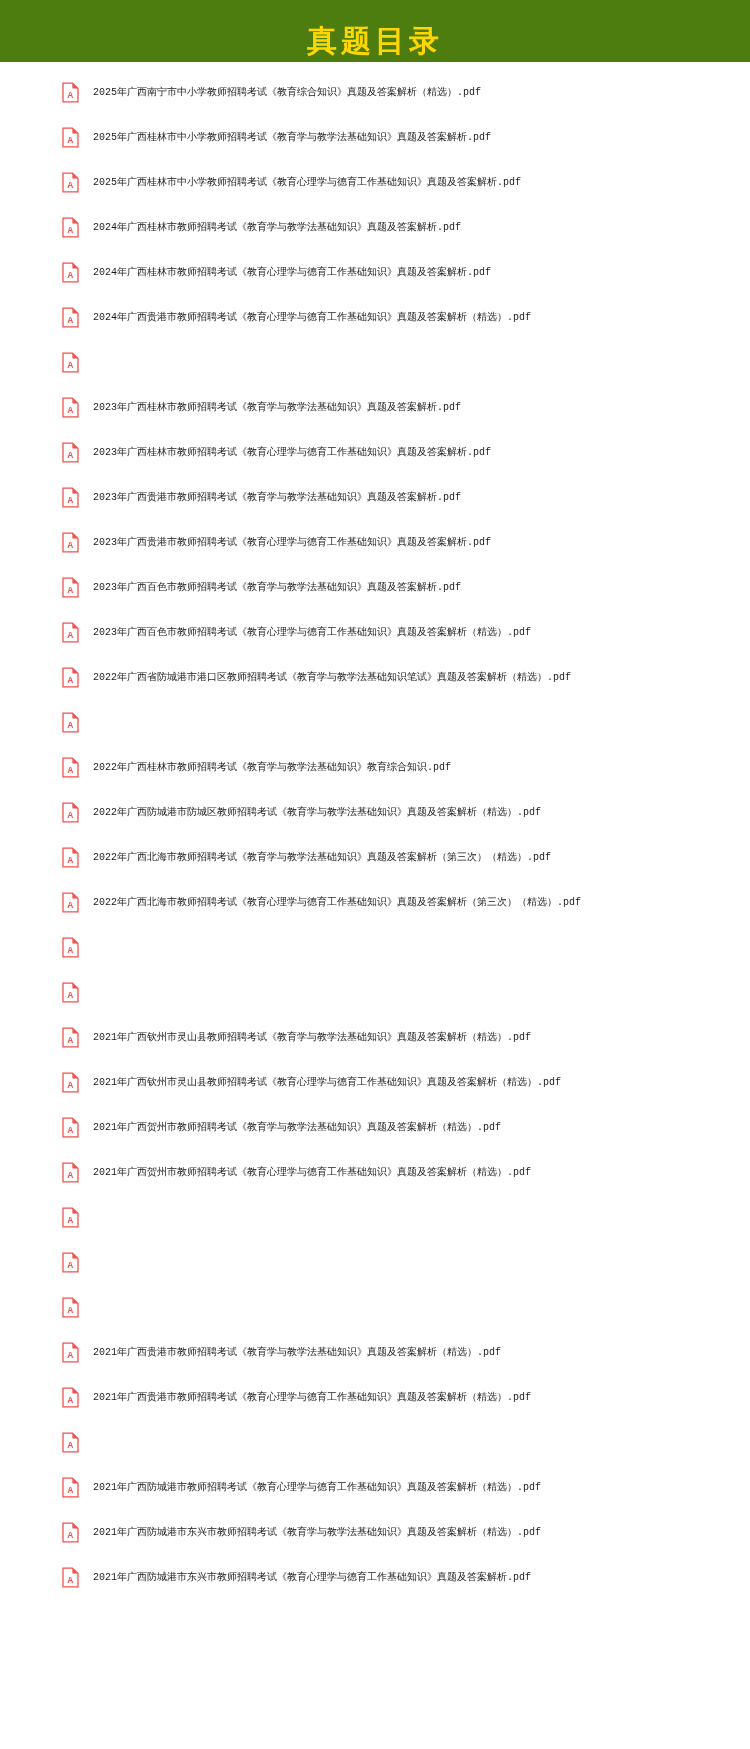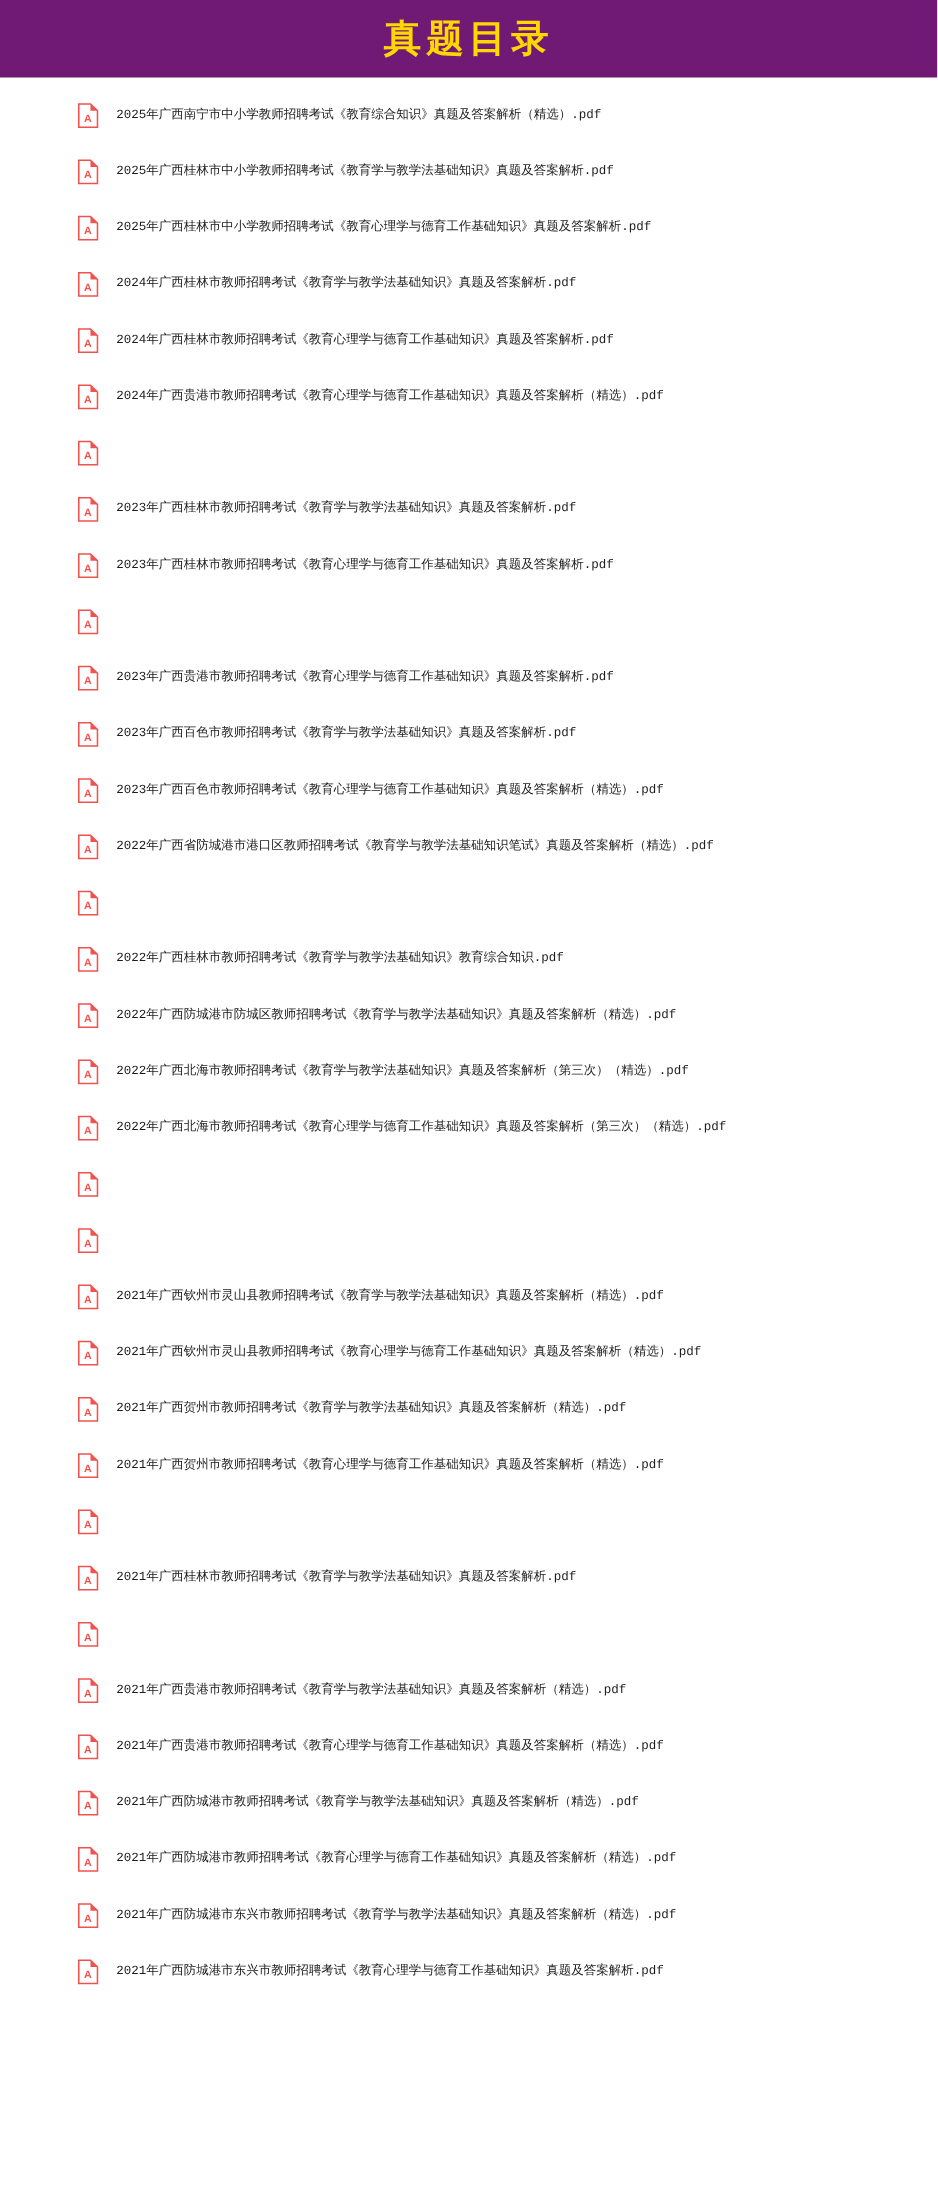--- a/index.html
+++ b/index.html
@@ -13,24 +13,24 @@
     -webkit-font-smoothing: antialiased;
   }
   .page {
     width: 750px;
     min-height: 1749px;
     background: #ffffff;
     position: relative;
     overflow: hidden;
   }
   .banner {
-    background: #701a75;
+    background: #4d7c0f;
     height: 62px;
     display: flex;
-    align-items: center;
+    align-items: flex-end;
     justify-content: center;
   }
   .banner-title {
     color: #ffd700;
     font-size: 30px;
     font-weight: bold;
     letter-spacing: 4px;
     font-family: "Liberation Sans", "DejaVu Sans", sans-serif;
   }
   .file-list {
@@ -170,20 +170,21 @@
   </div>
 
   <div class="file-row">
     <span class="pdf-icon">
       <svg width="17" height="21" viewBox="0 0 17 21" xmlns="http://www.w3.org/2000/svg">
         <path d="M1 1.2h9.4L16 6.6V19.8H1z" fill="#ffffff" stroke="#f0534f" stroke-width="1.3"></path>
         <path d="M10.4 1.2L16 6.6h-5.6z" fill="#f0534f"></path>
         <text x="8.3" y="15.5" font-family="Liberation Sans, DejaVu Sans, sans-serif" font-size="8.5" font-weight="bold" fill="#f0534f" text-anchor="middle">A</text>
       </svg>
     </span>
+    <span class="file-name">2023年广西贵港市教师招聘考试《教育学与教学法基础知识》真题及答案解析.pdf</span>
   </div>
 
   <div class="file-row">
     <span class="pdf-icon">
       <svg width="17" height="21" viewBox="0 0 17 21" xmlns="http://www.w3.org/2000/svg">
         <path d="M1 1.2h9.4L16 6.6V19.8H1z" fill="#ffffff" stroke="#f0534f" stroke-width="1.3"></path>
         <path d="M10.4 1.2L16 6.6h-5.6z" fill="#f0534f"></path>
         <text x="8.3" y="15.5" font-family="Liberation Sans, DejaVu Sans, sans-serif" font-size="8.5" font-weight="bold" fill="#f0534f" text-anchor="middle">A</text>
       </svg>
     </span>
@@ -352,21 +353,20 @@
   </div>
 
   <div class="file-row">
     <span class="pdf-icon">
       <svg width="17" height="21" viewBox="0 0 17 21" xmlns="http://www.w3.org/2000/svg">
         <path d="M1 1.2h9.4L16 6.6V19.8H1z" fill="#ffffff" stroke="#f0534f" stroke-width="1.3"></path>
         <path d="M10.4 1.2L16 6.6h-5.6z" fill="#f0534f"></path>
         <text x="8.3" y="15.5" font-family="Liberation Sans, DejaVu Sans, sans-serif" font-size="8.5" font-weight="bold" fill="#f0534f" text-anchor="middle">A</text>
       </svg>
     </span>
-    <span class="file-name">2021年广西桂林市教师招聘考试《教育学与教学法基础知识》真题及答案解析.pdf</span>
   </div>
 
   <div class="file-row">
     <span class="pdf-icon">
       <svg width="17" height="21" viewBox="0 0 17 21" xmlns="http://www.w3.org/2000/svg">
         <path d="M1 1.2h9.4L16 6.6V19.8H1z" fill="#ffffff" stroke="#f0534f" stroke-width="1.3"></path>
         <path d="M10.4 1.2L16 6.6h-5.6z" fill="#f0534f"></path>
         <text x="8.3" y="15.5" font-family="Liberation Sans, DejaVu Sans, sans-serif" font-size="8.5" font-weight="bold" fill="#f0534f" text-anchor="middle">A</text>
       </svg>
     </span>
@@ -395,21 +395,20 @@
   </div>
 
   <div class="file-row">
     <span class="pdf-icon">
       <svg width="17" height="21" viewBox="0 0 17 21" xmlns="http://www.w3.org/2000/svg">
         <path d="M1 1.2h9.4L16 6.6V19.8H1z" fill="#ffffff" stroke="#f0534f" stroke-width="1.3"></path>
         <path d="M10.4 1.2L16 6.6h-5.6z" fill="#f0534f"></path>
         <text x="8.3" y="15.5" font-family="Liberation Sans, DejaVu Sans, sans-serif" font-size="8.5" font-weight="bold" fill="#f0534f" text-anchor="middle">A</text>
       </svg>
     </span>
-    <span class="file-name">2021年广西防城港市教师招聘考试《教育学与教学法基础知识》真题及答案解析（精选）.pdf</span>
   </div>
 
   <div class="file-row">
     <span class="pdf-icon">
       <svg width="17" height="21" viewBox="0 0 17 21" xmlns="http://www.w3.org/2000/svg">
         <path d="M1 1.2h9.4L16 6.6V19.8H1z" fill="#ffffff" stroke="#f0534f" stroke-width="1.3"></path>
         <path d="M10.4 1.2L16 6.6h-5.6z" fill="#f0534f"></path>
         <text x="8.3" y="15.5" font-family="Liberation Sans, DejaVu Sans, sans-serif" font-size="8.5" font-weight="bold" fill="#f0534f" text-anchor="middle">A</text>
       </svg>
     </span>

